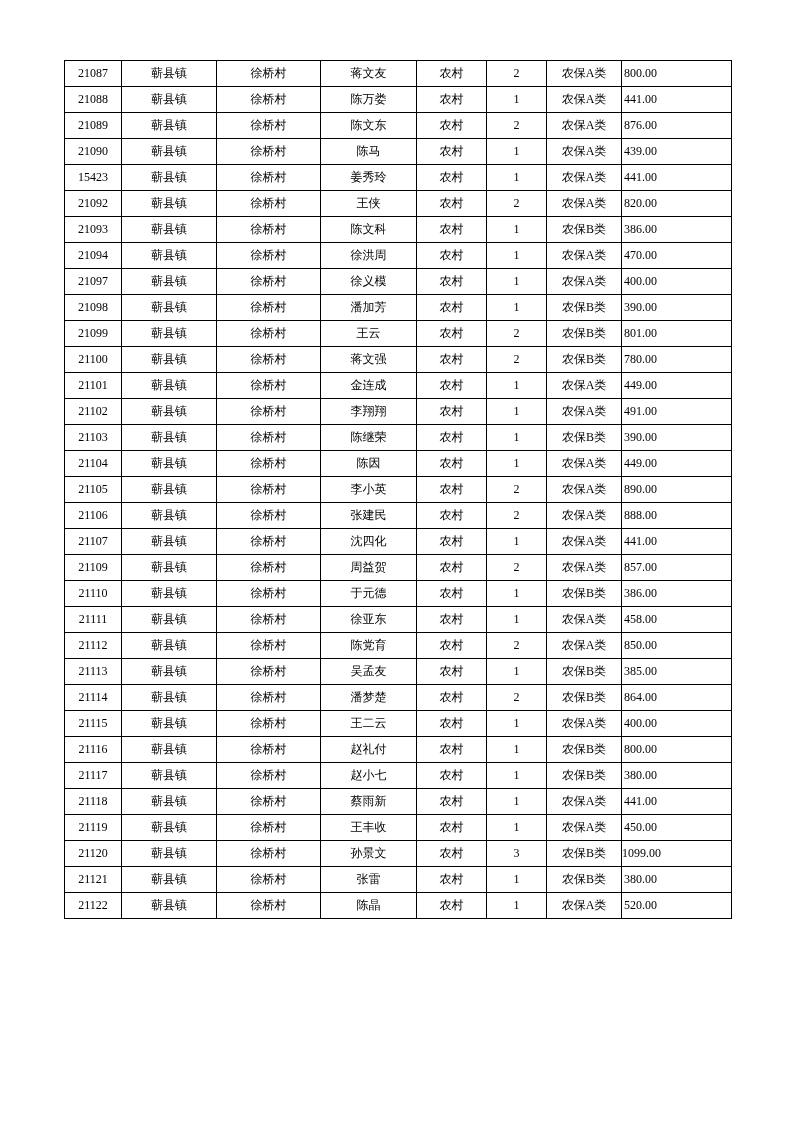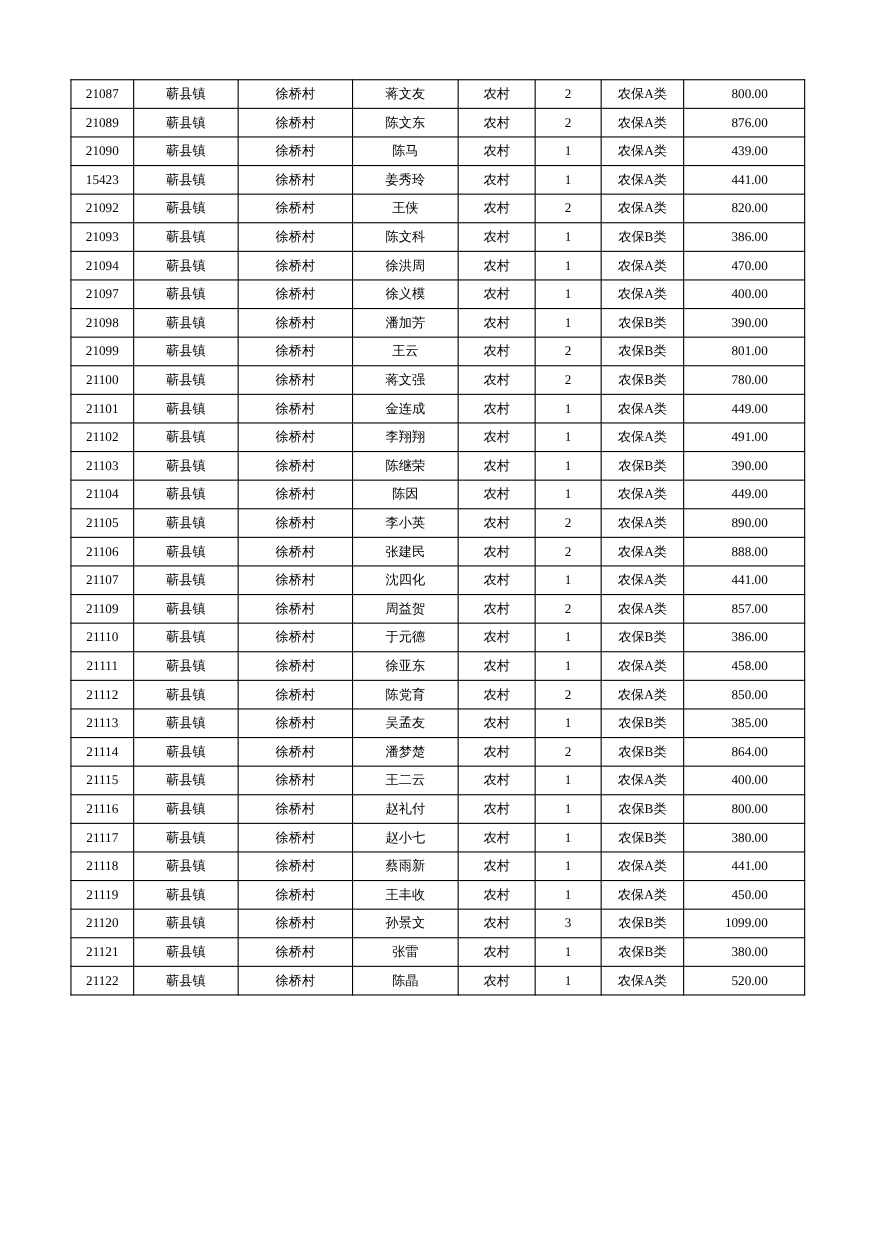--- a/index.html
+++ b/index.html
@@ -12,39 +12,39 @@
       width: 794px;
       height: 1122px;
       margin: 0 auto;
       background: #ffffff;
       color: #000000;
       font-family: "Liberation Serif", "DejaVu Serif", serif;
     }
     table.records {
       position: absolute;
       left: 64px;
-      top: 72px;
+      top: 60px;
       width: 667px;
       border-collapse: collapse;
       table-layout: fixed;
     }
     table.records td {
       border: 1px solid #000000;
       height: 25px;
       padding: 0;
       text-align: center;
       vertical-align: middle;
       font-size: 12px;
       line-height: 25px;
       white-space: nowrap;
       overflow: hidden;
     }
     table.records td.amount {
       text-align: right;
-      padding-right: 33px;
+      padding-right: 74px;
       font-family: Liberation Serif, serif;
     }
   </style>
 </head>
 <body>
 
 <div class="page">
   <table class="records">
     <colgroup>
       <col style="width:57px">
@@ -61,20 +61,30 @@
           <td>21087</td>
           <td>蕲县镇</td>
           <td>徐桥村</td>
           <td>蒋文友</td>
           <td>农村</td>
           <td>2</td>
           <td>农保A类</td>
           <td class="amount">800.00</td>
         </tr>
         <tr>
+          <td>21088</td>
+          <td>蕲县镇</td>
+          <td>徐桥村</td>
+          <td>陈万娄</td>
+          <td>农村</td>
+          <td>1</td>
+          <td>农保A类</td>
+          <td class="amount">441.00</td>
+        </tr>
+        <tr>
           <td>21089</td>
           <td>蕲县镇</td>
           <td>徐桥村</td>
           <td>陈文东</td>
           <td>农村</td>
           <td>2</td>
           <td>农保A类</td>
           <td class="amount">876.00</td>
         </tr>
         <tr>

